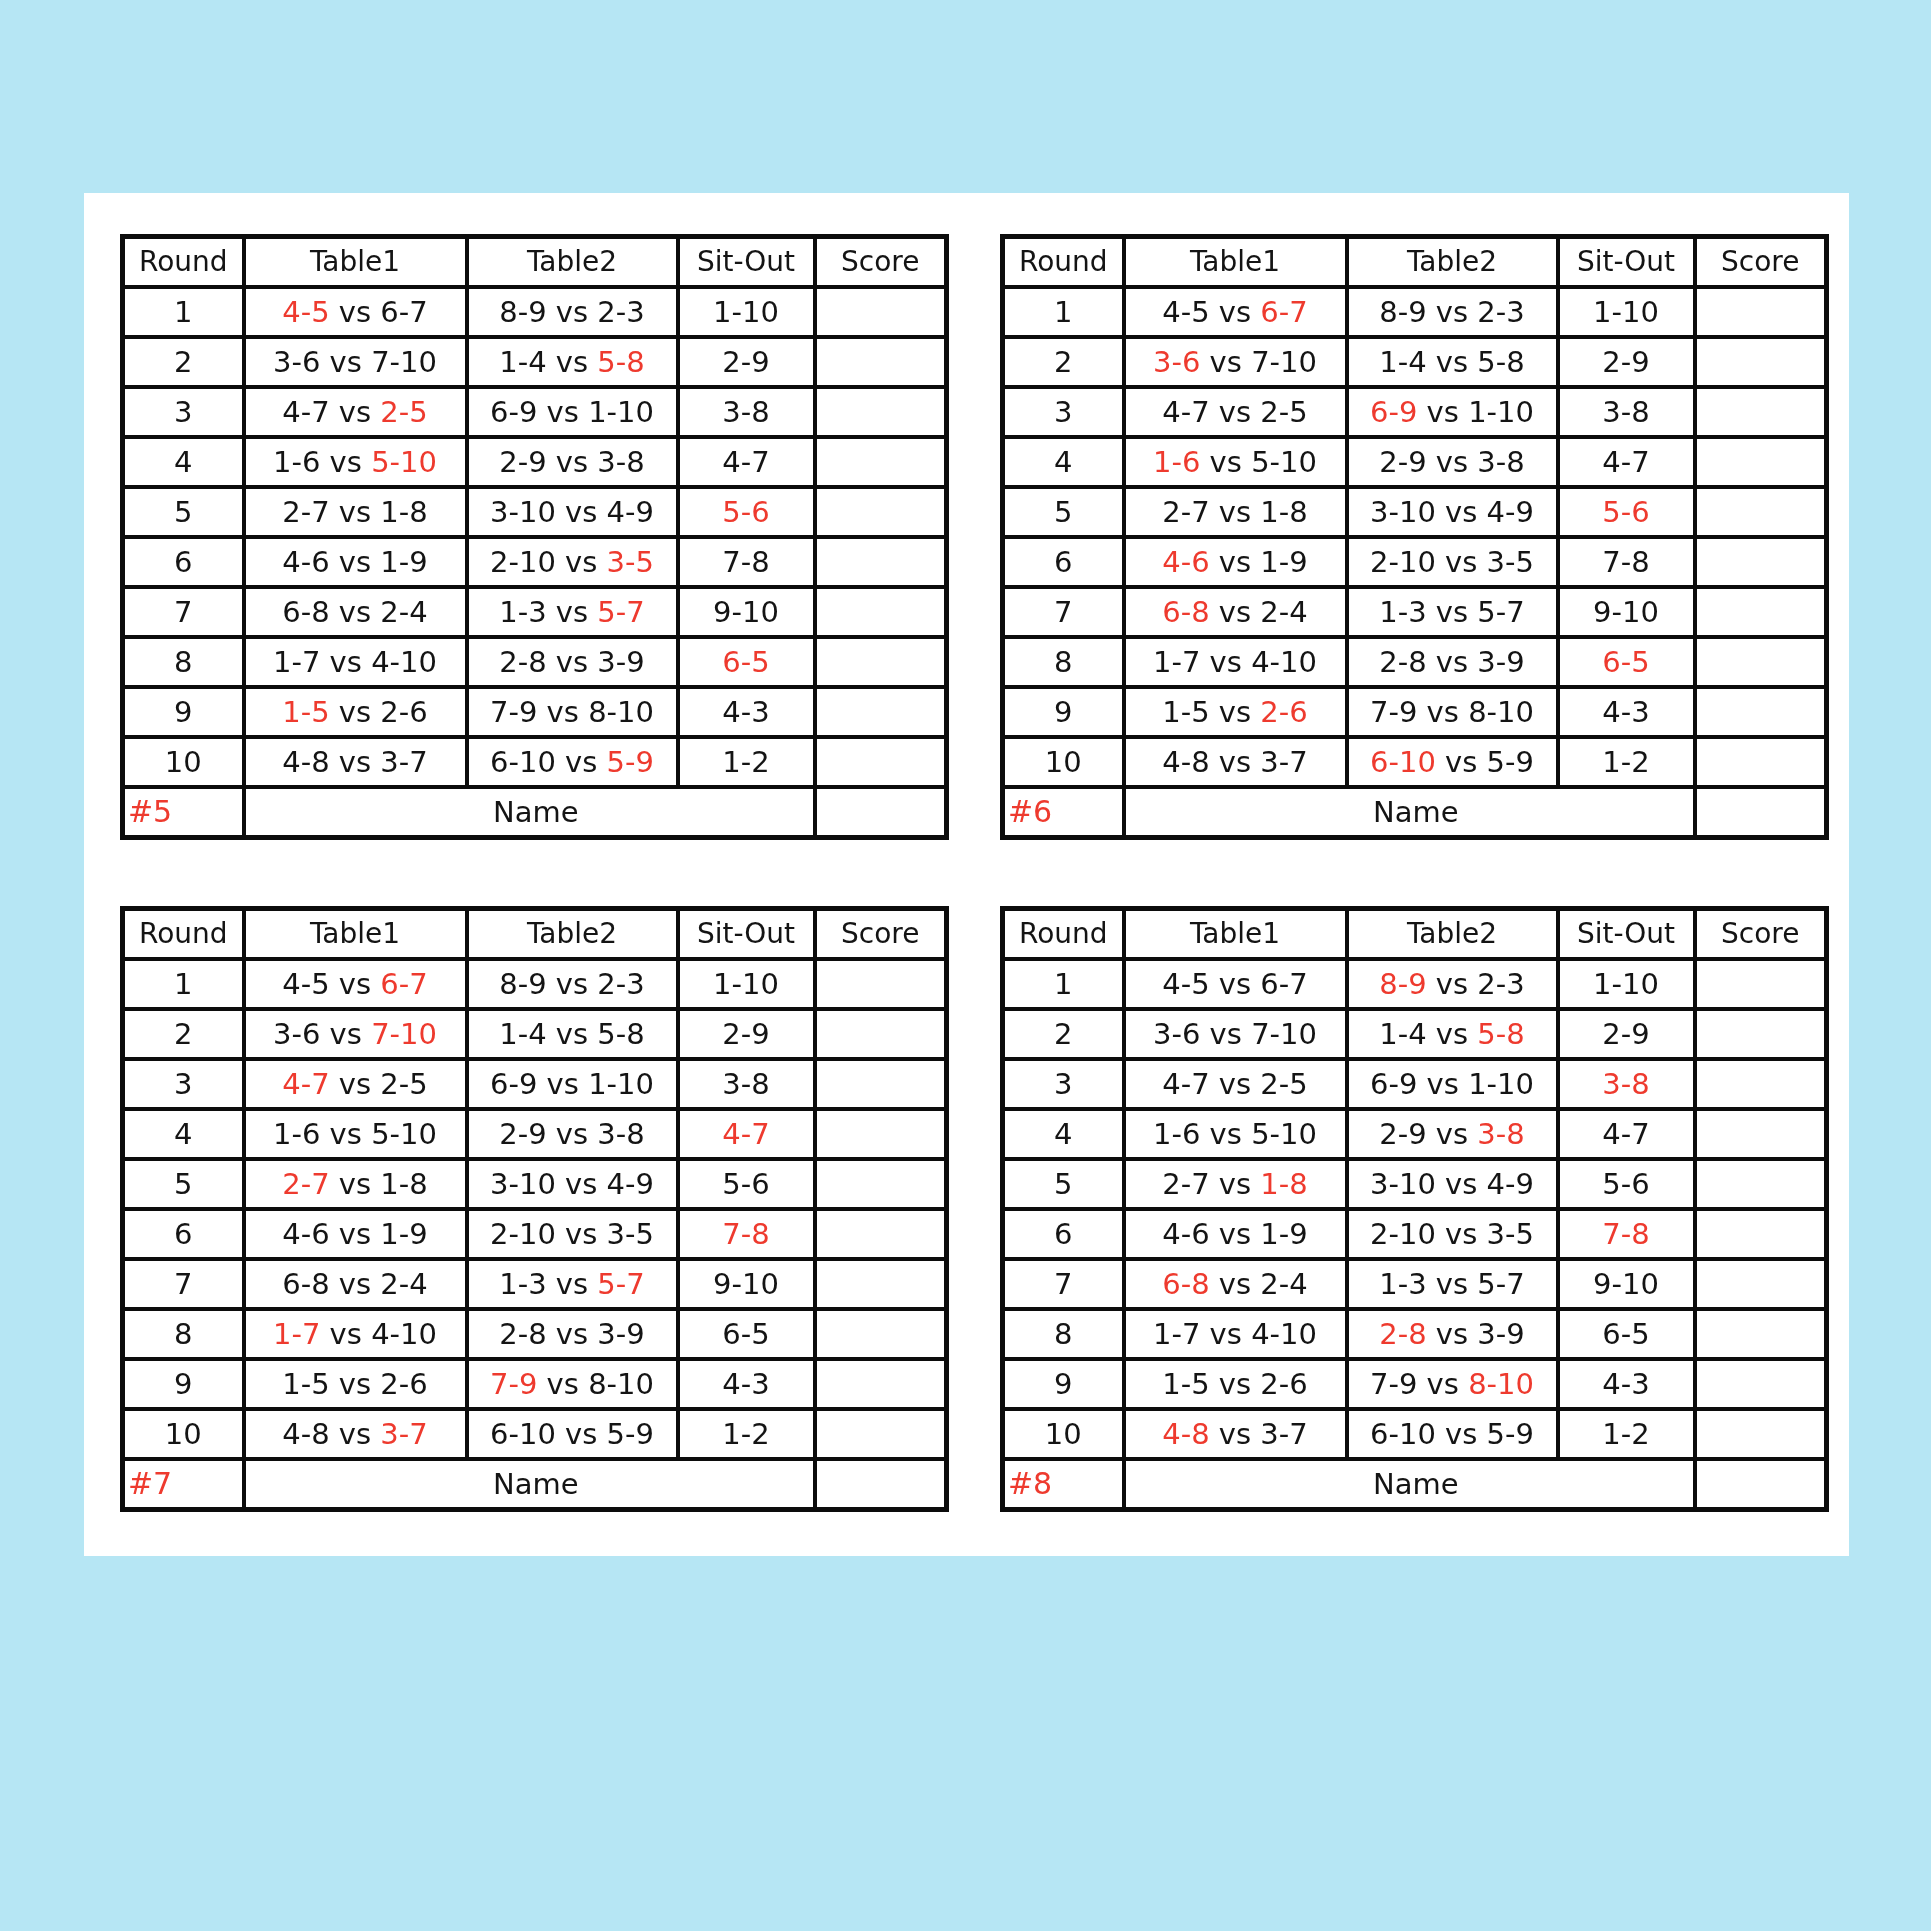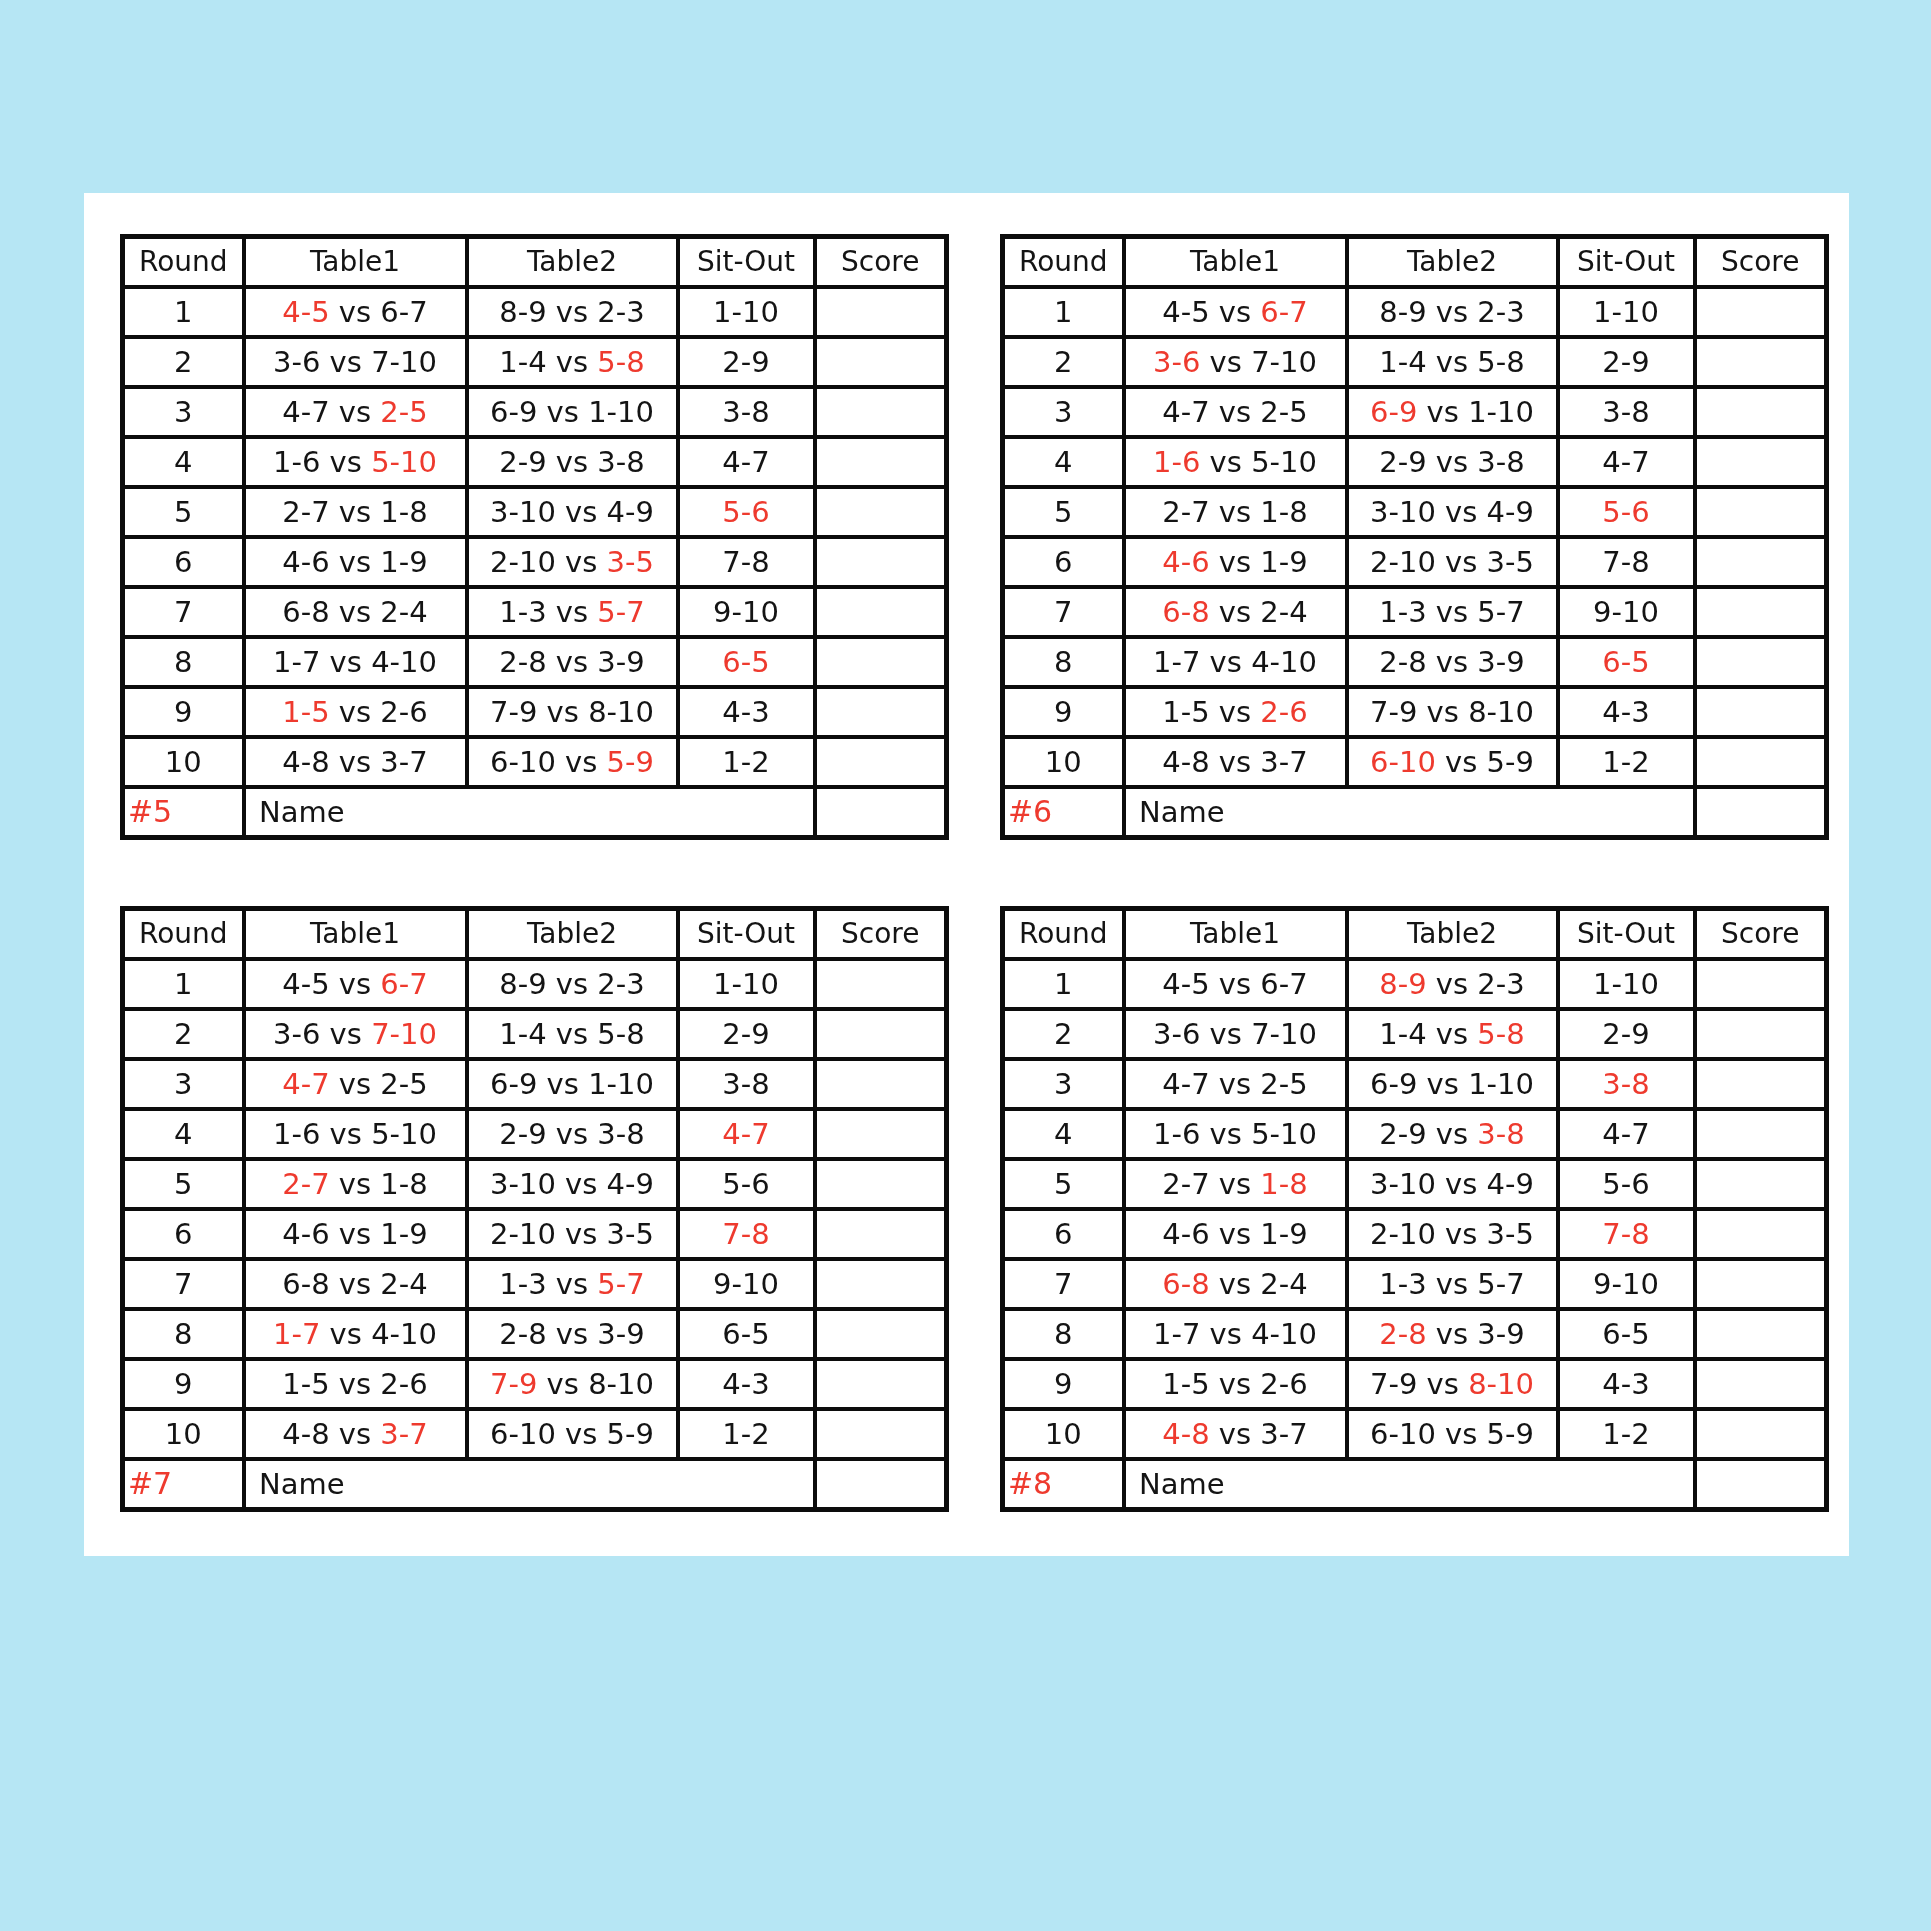--- a/index.html
+++ b/index.html
@@ -55,21 +55,21 @@
 
   .red { color: var(--red, #ee3a2e); }
 
   tfoot td.numcell {
     text-align: left;
     padding-left: 2.9px;
     color: var(--red, #ee3a2e);
     font-size: 30px;
   }
   tfoot td.namecell {
-    text-align: left;
+    text-align: center;
     padding-left: 13.5px;
   }
 </style>
 </head>
 <body>
 
 <div class="sheet">
 
   <section class="card pos0">
     <table class="sched">

